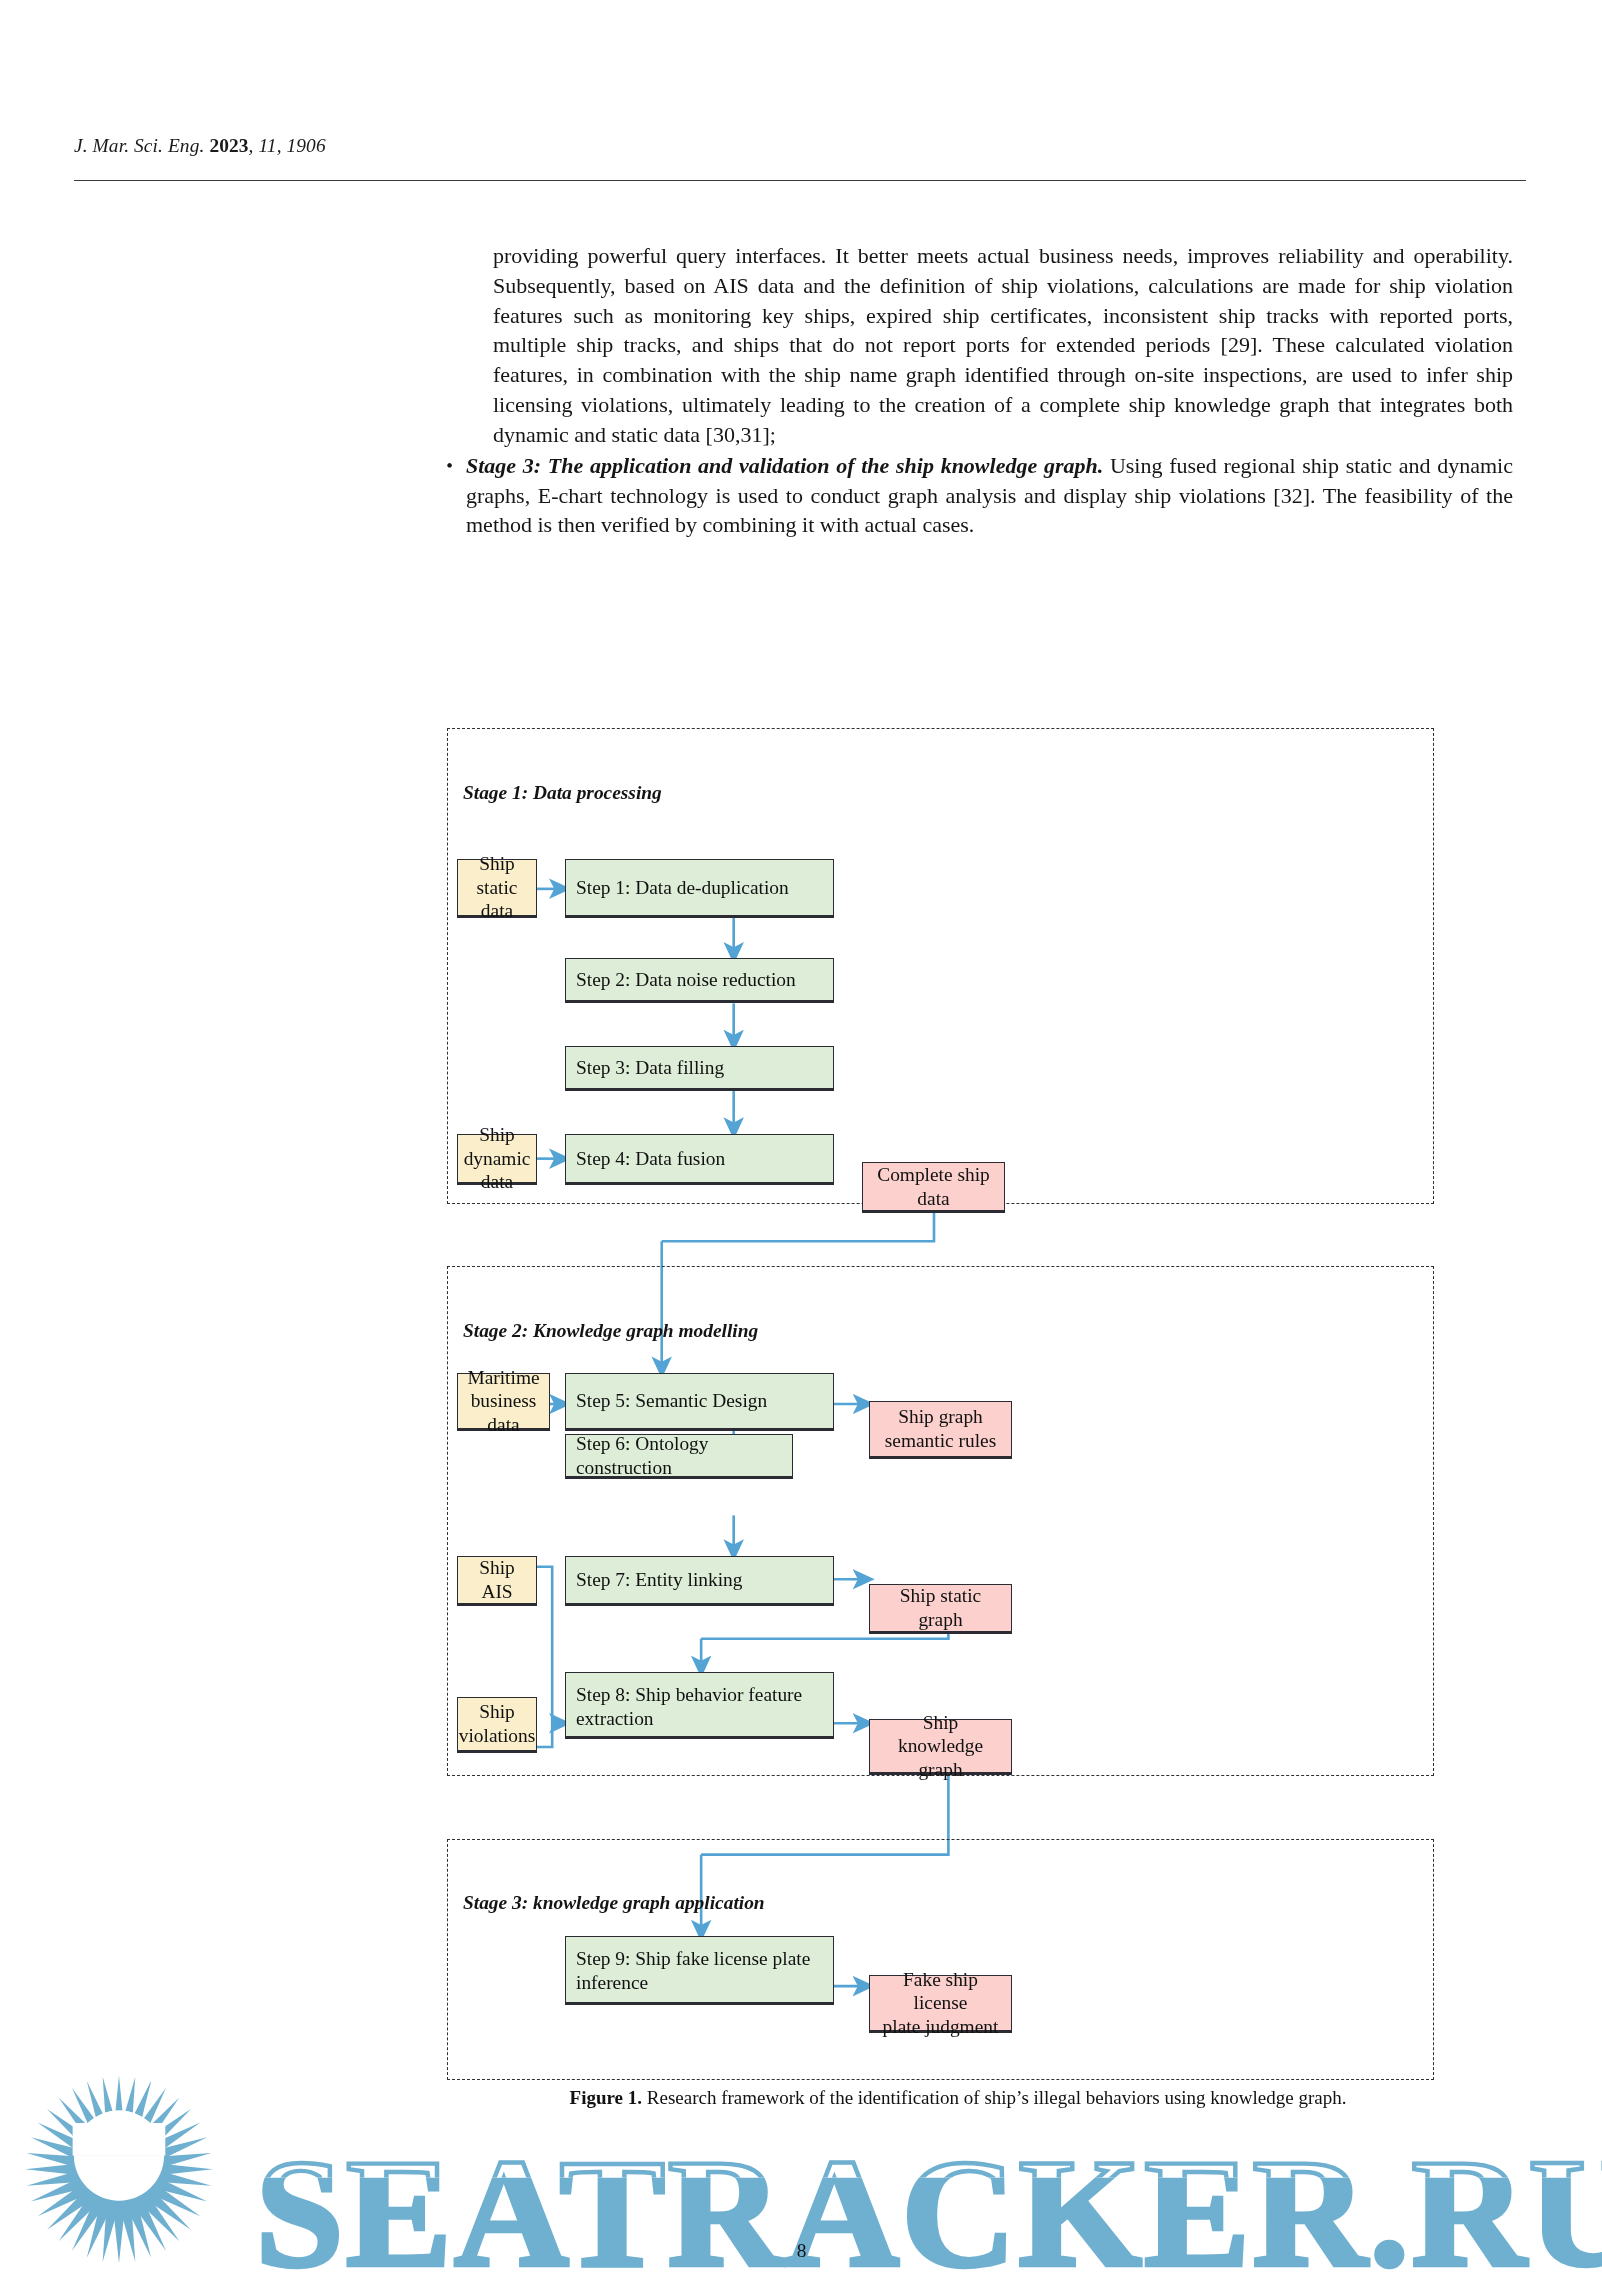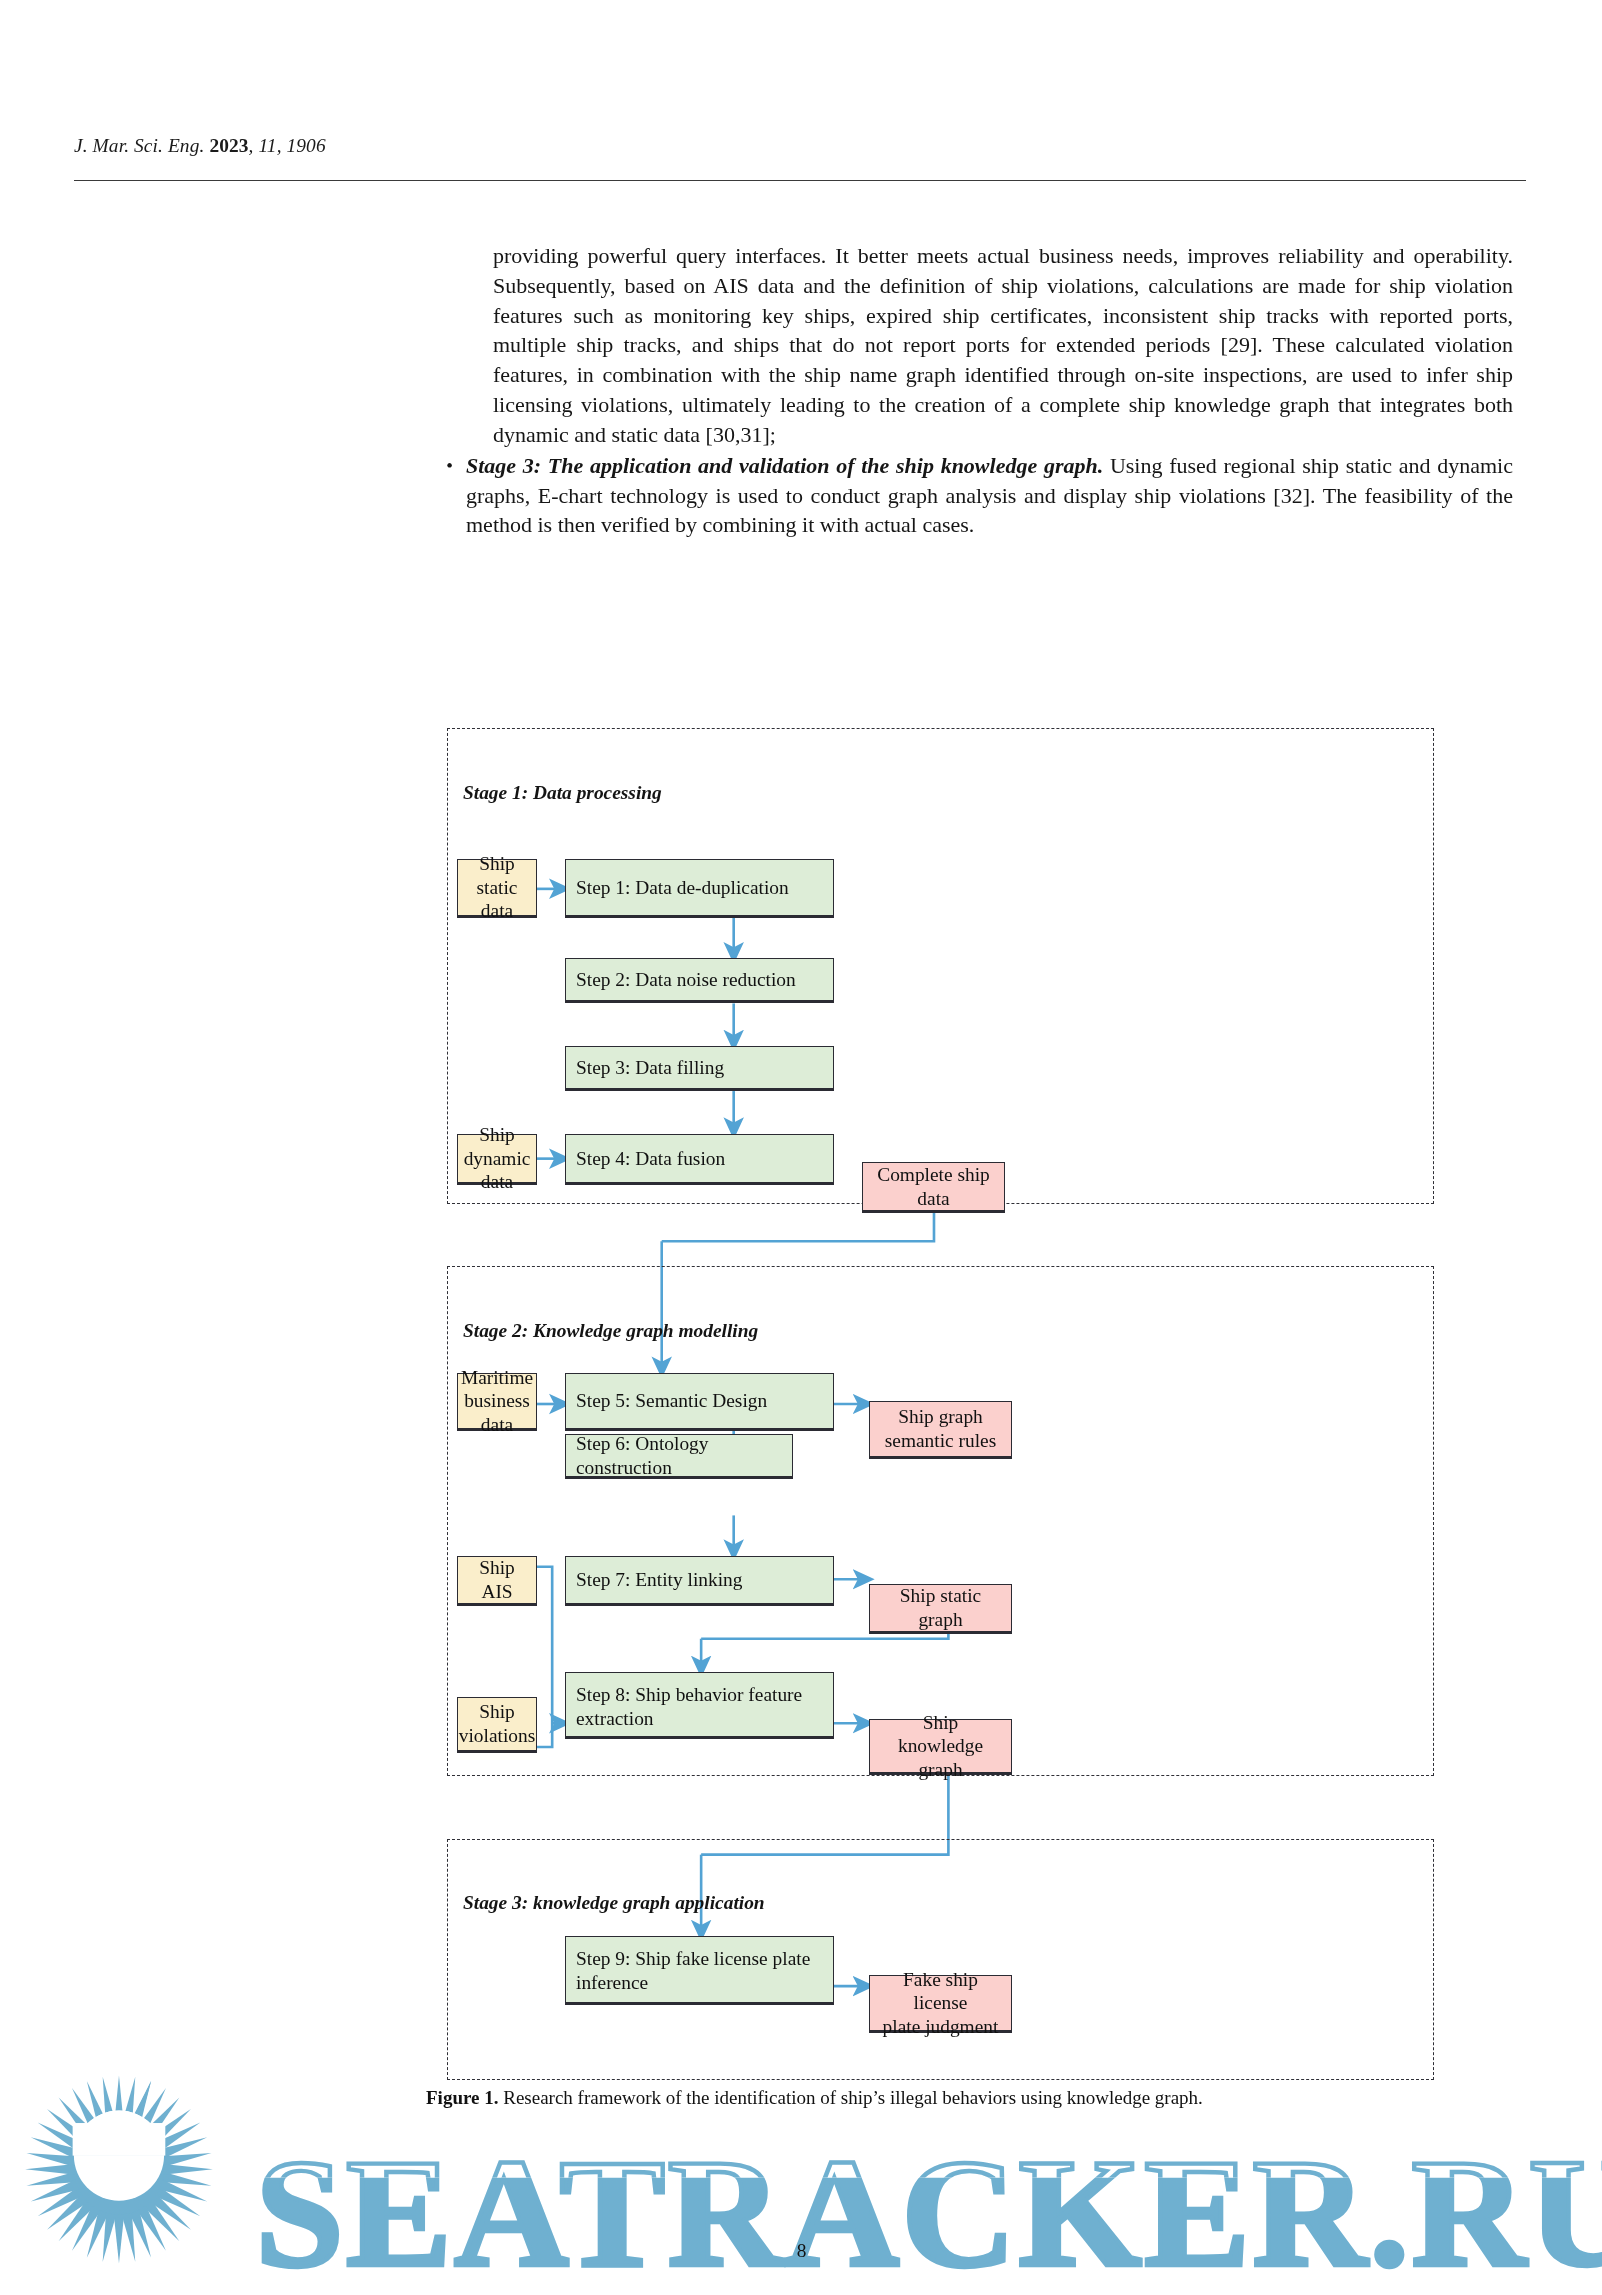--- a/index.html
+++ b/index.html
@@ -64,21 +64,21 @@
   .n-in{background:#faeecb;}
   .n-step{background:#ddedd7;}
   .n-out{background:#fbd0cd;margin-top:28px;}
 
   
   .wires{position:absolute;left:0;top:0;width:1002px;height:1352px;pointer-events:none;}
 
   
   .caption{
     position:absolute;left:426px;top:2086px;width:1064px;
-    font-size:19px;color:#111;line-height:1.3;
+    font-size:19px;color:#111;text-align:center;line-height:1.3;
   }
   .caption b{font-weight:bold;}
 
   
   .pageno{
     position:absolute;left:0;top:2240px;width:1603px;text-align:center;
     font-size:19.4px;color:#111;
   }
 
   
@@ -195,21 +195,21 @@
     </div>
     <div class="node n-out center" style="left:424px;top:406px;width:143px;height:51px;">
       <span style="white-space:pre-line">Complete ship
 data</span>
     </div>
 
     <div class="stage" style="left:8.8px;top:538px;width:987px;height:510px;">
     </div>
     <div class="stage-label" style="left:25px;top:556px;">Stage 2: Knowledge graph modelling</div>
 
-    <div class="node n-in center" style="left:19px;top:645px;width:80px;height:58px;">
+    <div class="node n-in center" style="left:19px;top:645px;width:93px;height:58px;">
       <span style="white-space:pre-line">Maritime
 business data</span>
     </div>
     <div class="node n-step left" style="left:127px;top:645px;width:269px;height:58px;">
       <span>Step 5: Semantic Design</span>
     </div>
     <div class="node n-out center" style="left:431px;top:645px;width:143px;height:58px;">
       <span style="white-space:pre-line">Ship graph
 semantic rules</span>
     </div>

